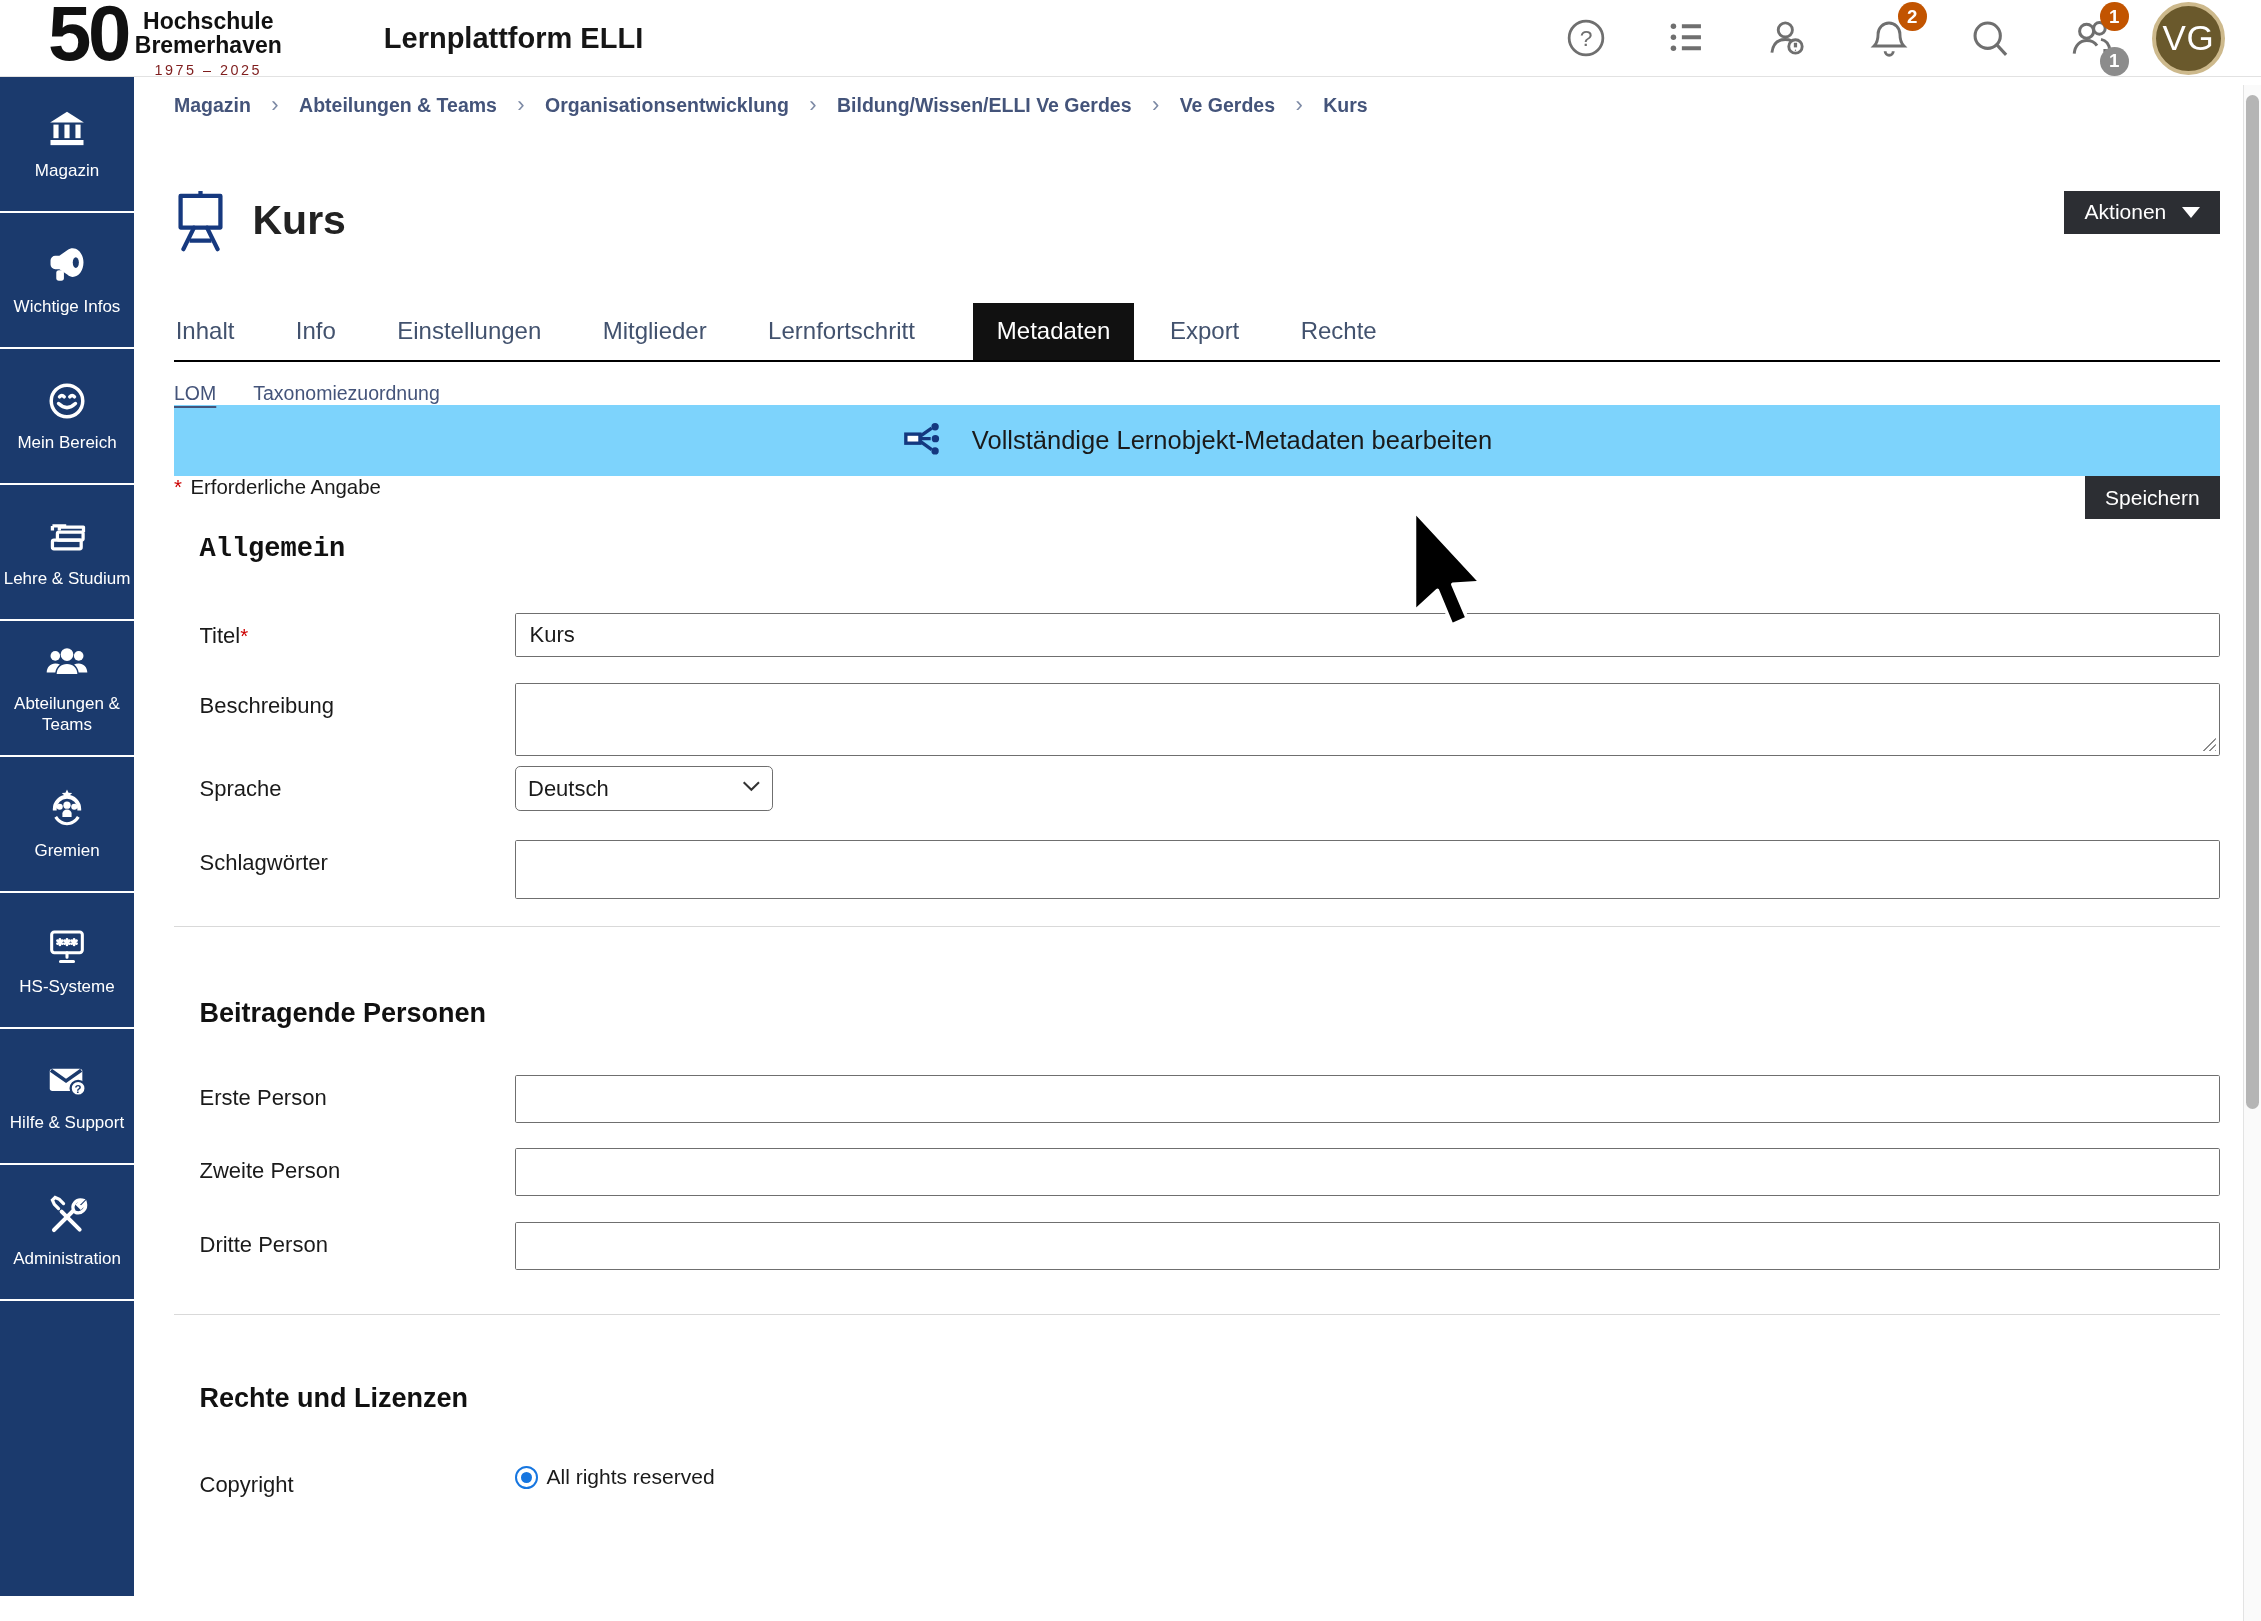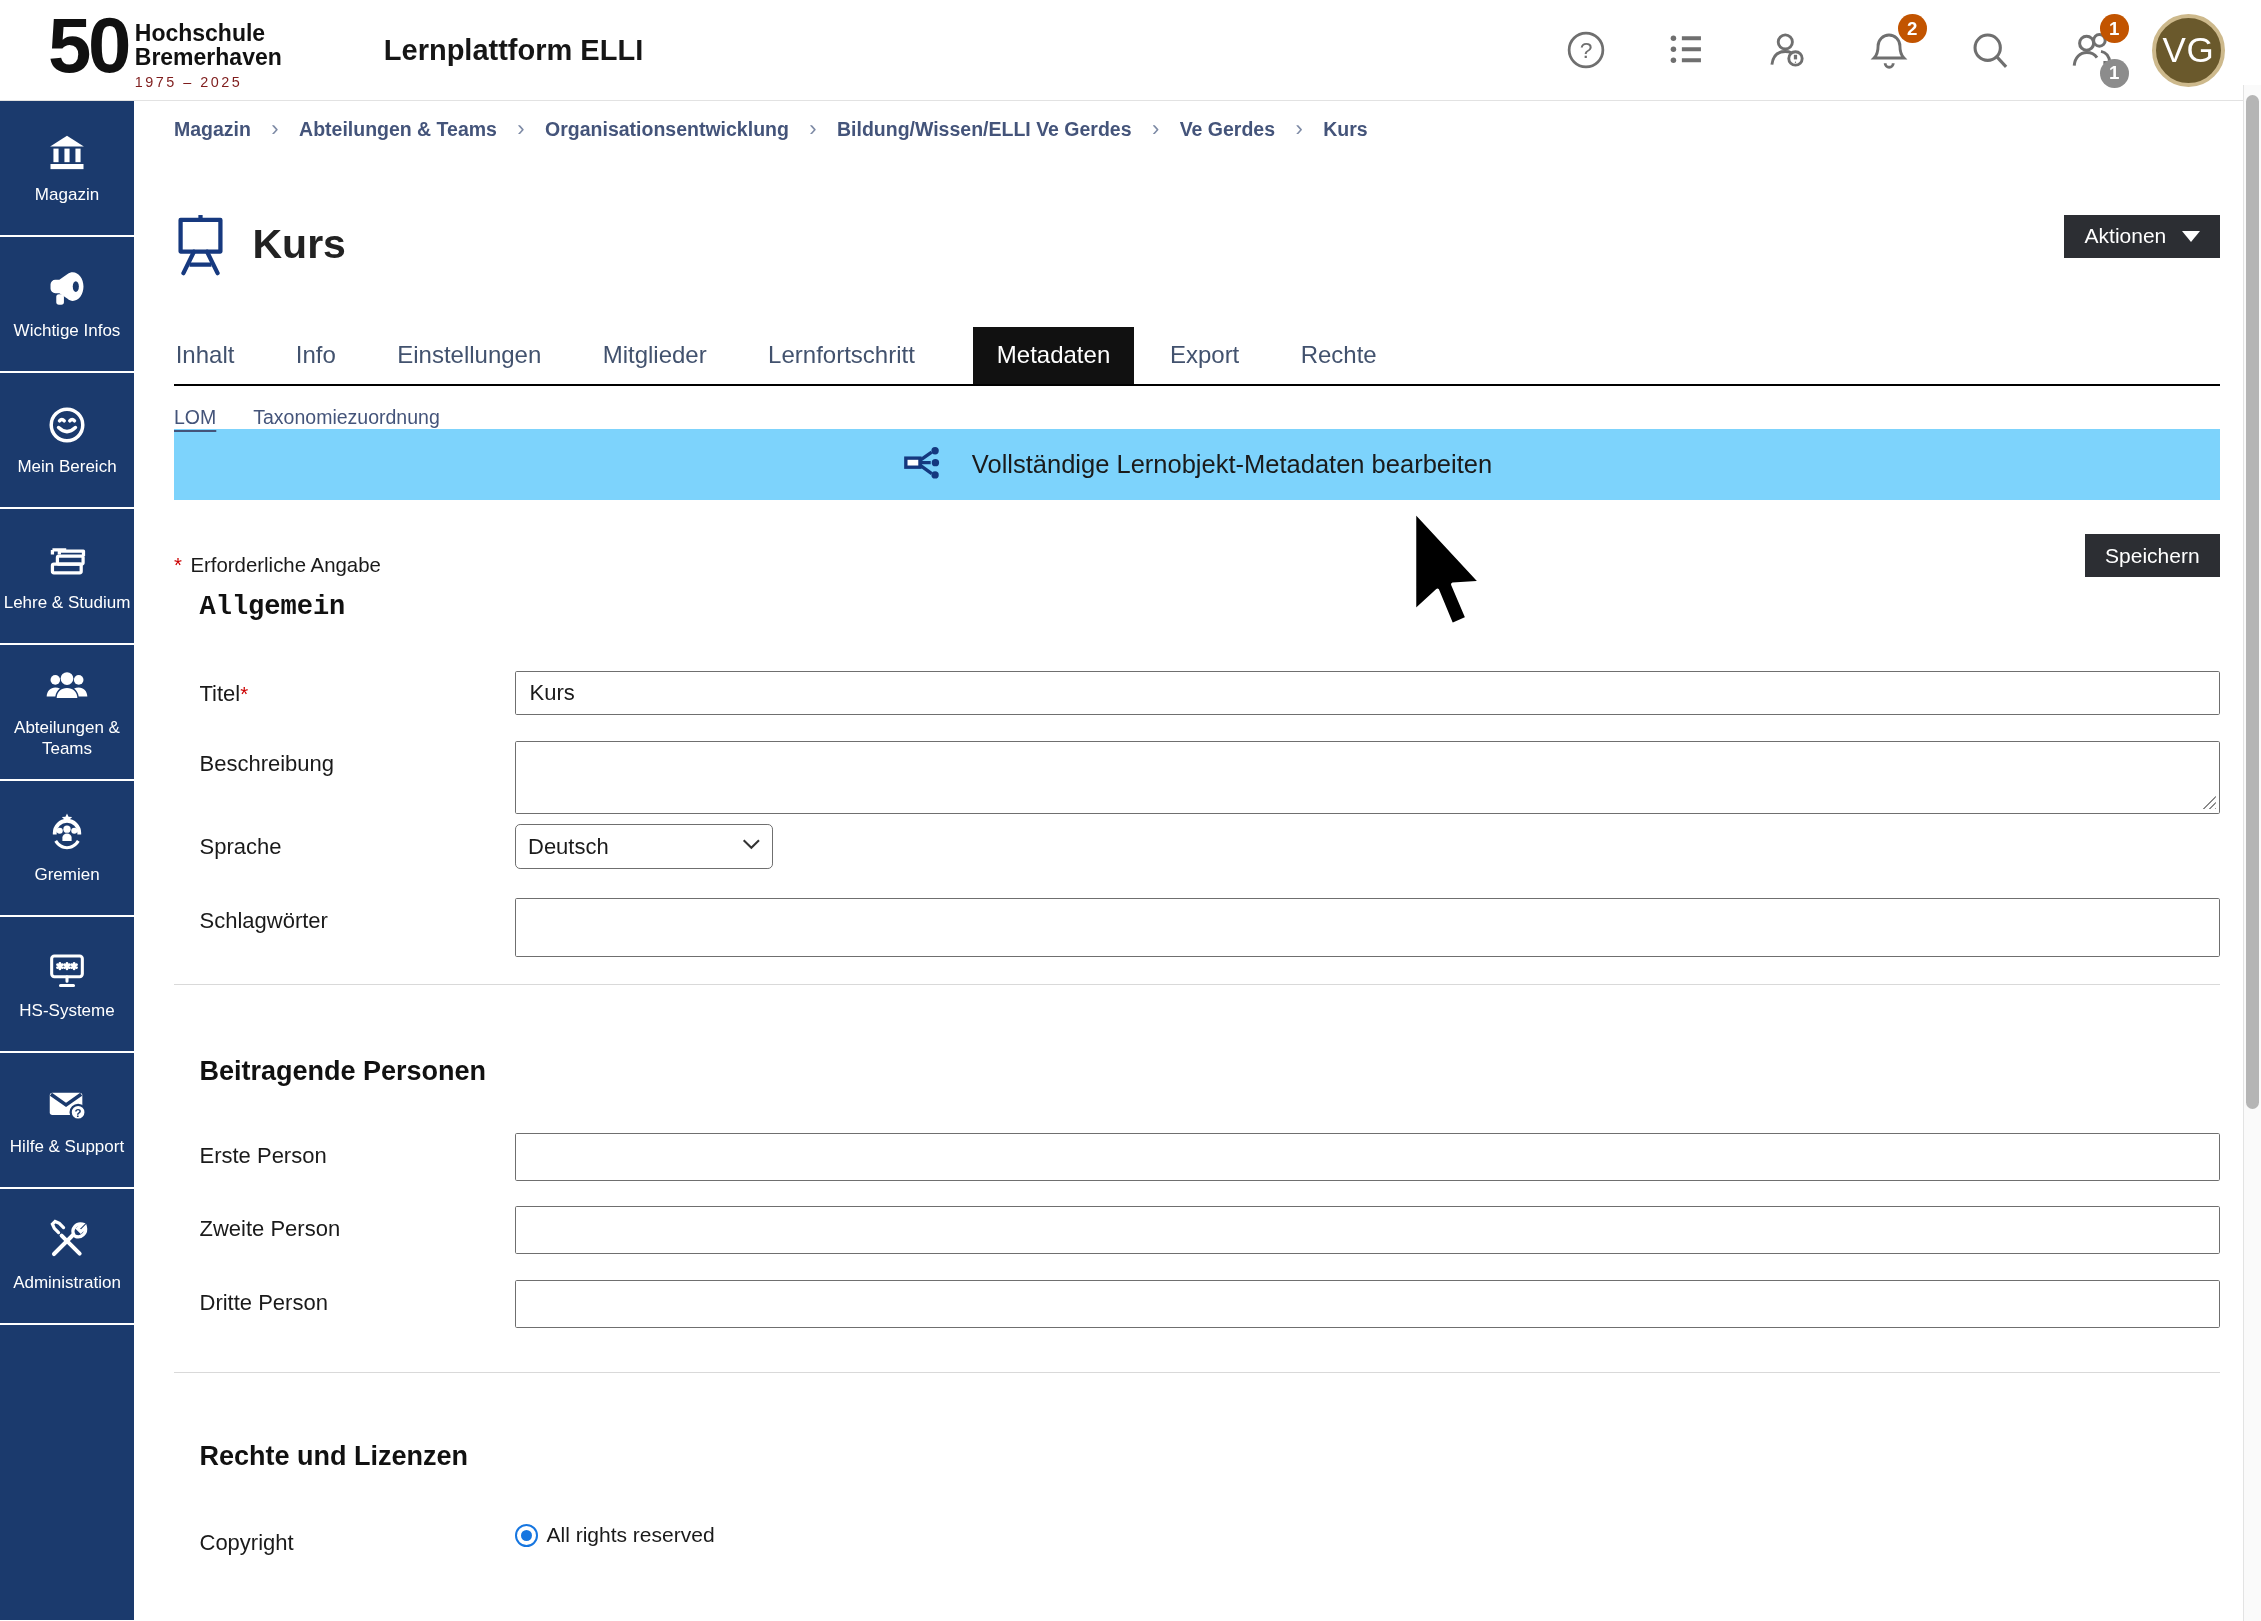--- a/index.html
+++ b/index.html
@@ -3,22 +3,22 @@
 <meta charset="utf-8">
 <style>
   * { box-sizing: border-box; }
   html,body { margin:0; padding:0; background:#fff; }
   .app {
     position:relative; width:2261px; height:1621px; overflow:hidden;
     font-family:"Liberation Sans", sans-serif; color:#1a1a1a; background:#fff;
   }
   
   .topbar {
-    height:101px; display:flex; align-items:center;
-    border-bottom:1.7px solid #e2e2e2; background:#fff; position:relative; z-index:5;
+    height:77px; display:flex; align-items:center;
+    border-bottom:1.7px solid #e2e2e2; background:#fff; position:relative; z-index:5;text-align:center;
   }
   .logo { display:flex; align-items:flex-start; margin-left:48px; cursor:pointer; }
   .logo-number { font-size:78px; font-weight:bold; color:#111; line-height:0.9; letter-spacing:-3.4px; }
   .logo-textcol { margin-left:6.8px; margin-top:12px; }
   .logo-name { font-size:23px; font-weight:bold; color:#111; line-height:1.04; }
   .logo-years { font-size:14.4px; color:#7f1d1d; letter-spacing:2.5px; margin-top:4.2px; }
   .app-title { margin-left:102px; font-size:29px; font-weight:bold; color:#161616; }
   .header-right { margin-left:auto; margin-right:36px; display:flex; align-items:center; }
   .hicon { position:relative; width:48px; height:48px; margin-left:53px; display:flex; align-items:center; justify-content:center; cursor:pointer; }
   .hicon svg { display:block; }
@@ -65,21 +65,21 @@
   .tab.active { background:#111; color:#fff; padding:13.6px 24px 15.3px; margin-right:34px; margin-left:-1.7px; }
   .subtabs { margin-top:20.4px; display:flex; font-size:19.5px; color:#44547a; }
   .subtab { margin-right:37px; cursor:pointer; }
   .subtab.active { text-decoration:underline; text-underline-offset:6px; text-decoration-thickness:1.7px; }
   
   .banner {
     height:71px; background:#7dd3fc; display:flex; align-items:center; justify-content:center; cursor:pointer;
   }
   .banner-text { font-size:25.5px; color:#1a1a1a; margin-left:22px; }
   
-  .req-row { margin-top:34px; display:flex; align-items:flex-end; }
+  .req-row { display:flex; align-items:flex-start; }
   .req-note { font-size:20.4px; color:#1a1a1a; }
   .req-star { color:#cc0000; margin-right:8.5px; font-size:20.4px; }
   .save-btn { margin-left:auto; }
   
   .section-heading { font-size:27px; font-weight:bold; color:#111; margin-left:25.5px; }
   .h-allgemein { margin-top:15.3px;font-family:Liberation Mono, monospace; }
   .h-beitragende { margin-top:71px; }
   .h-rechte { margin-top:68px; }
   .form-row { display:flex; align-items:flex-start; }
   .form-label { width:341px; padding-left:25.5px; padding-top:10.2px; font-size:22px; color:#1a1a1a; flex-shrink:0; }

